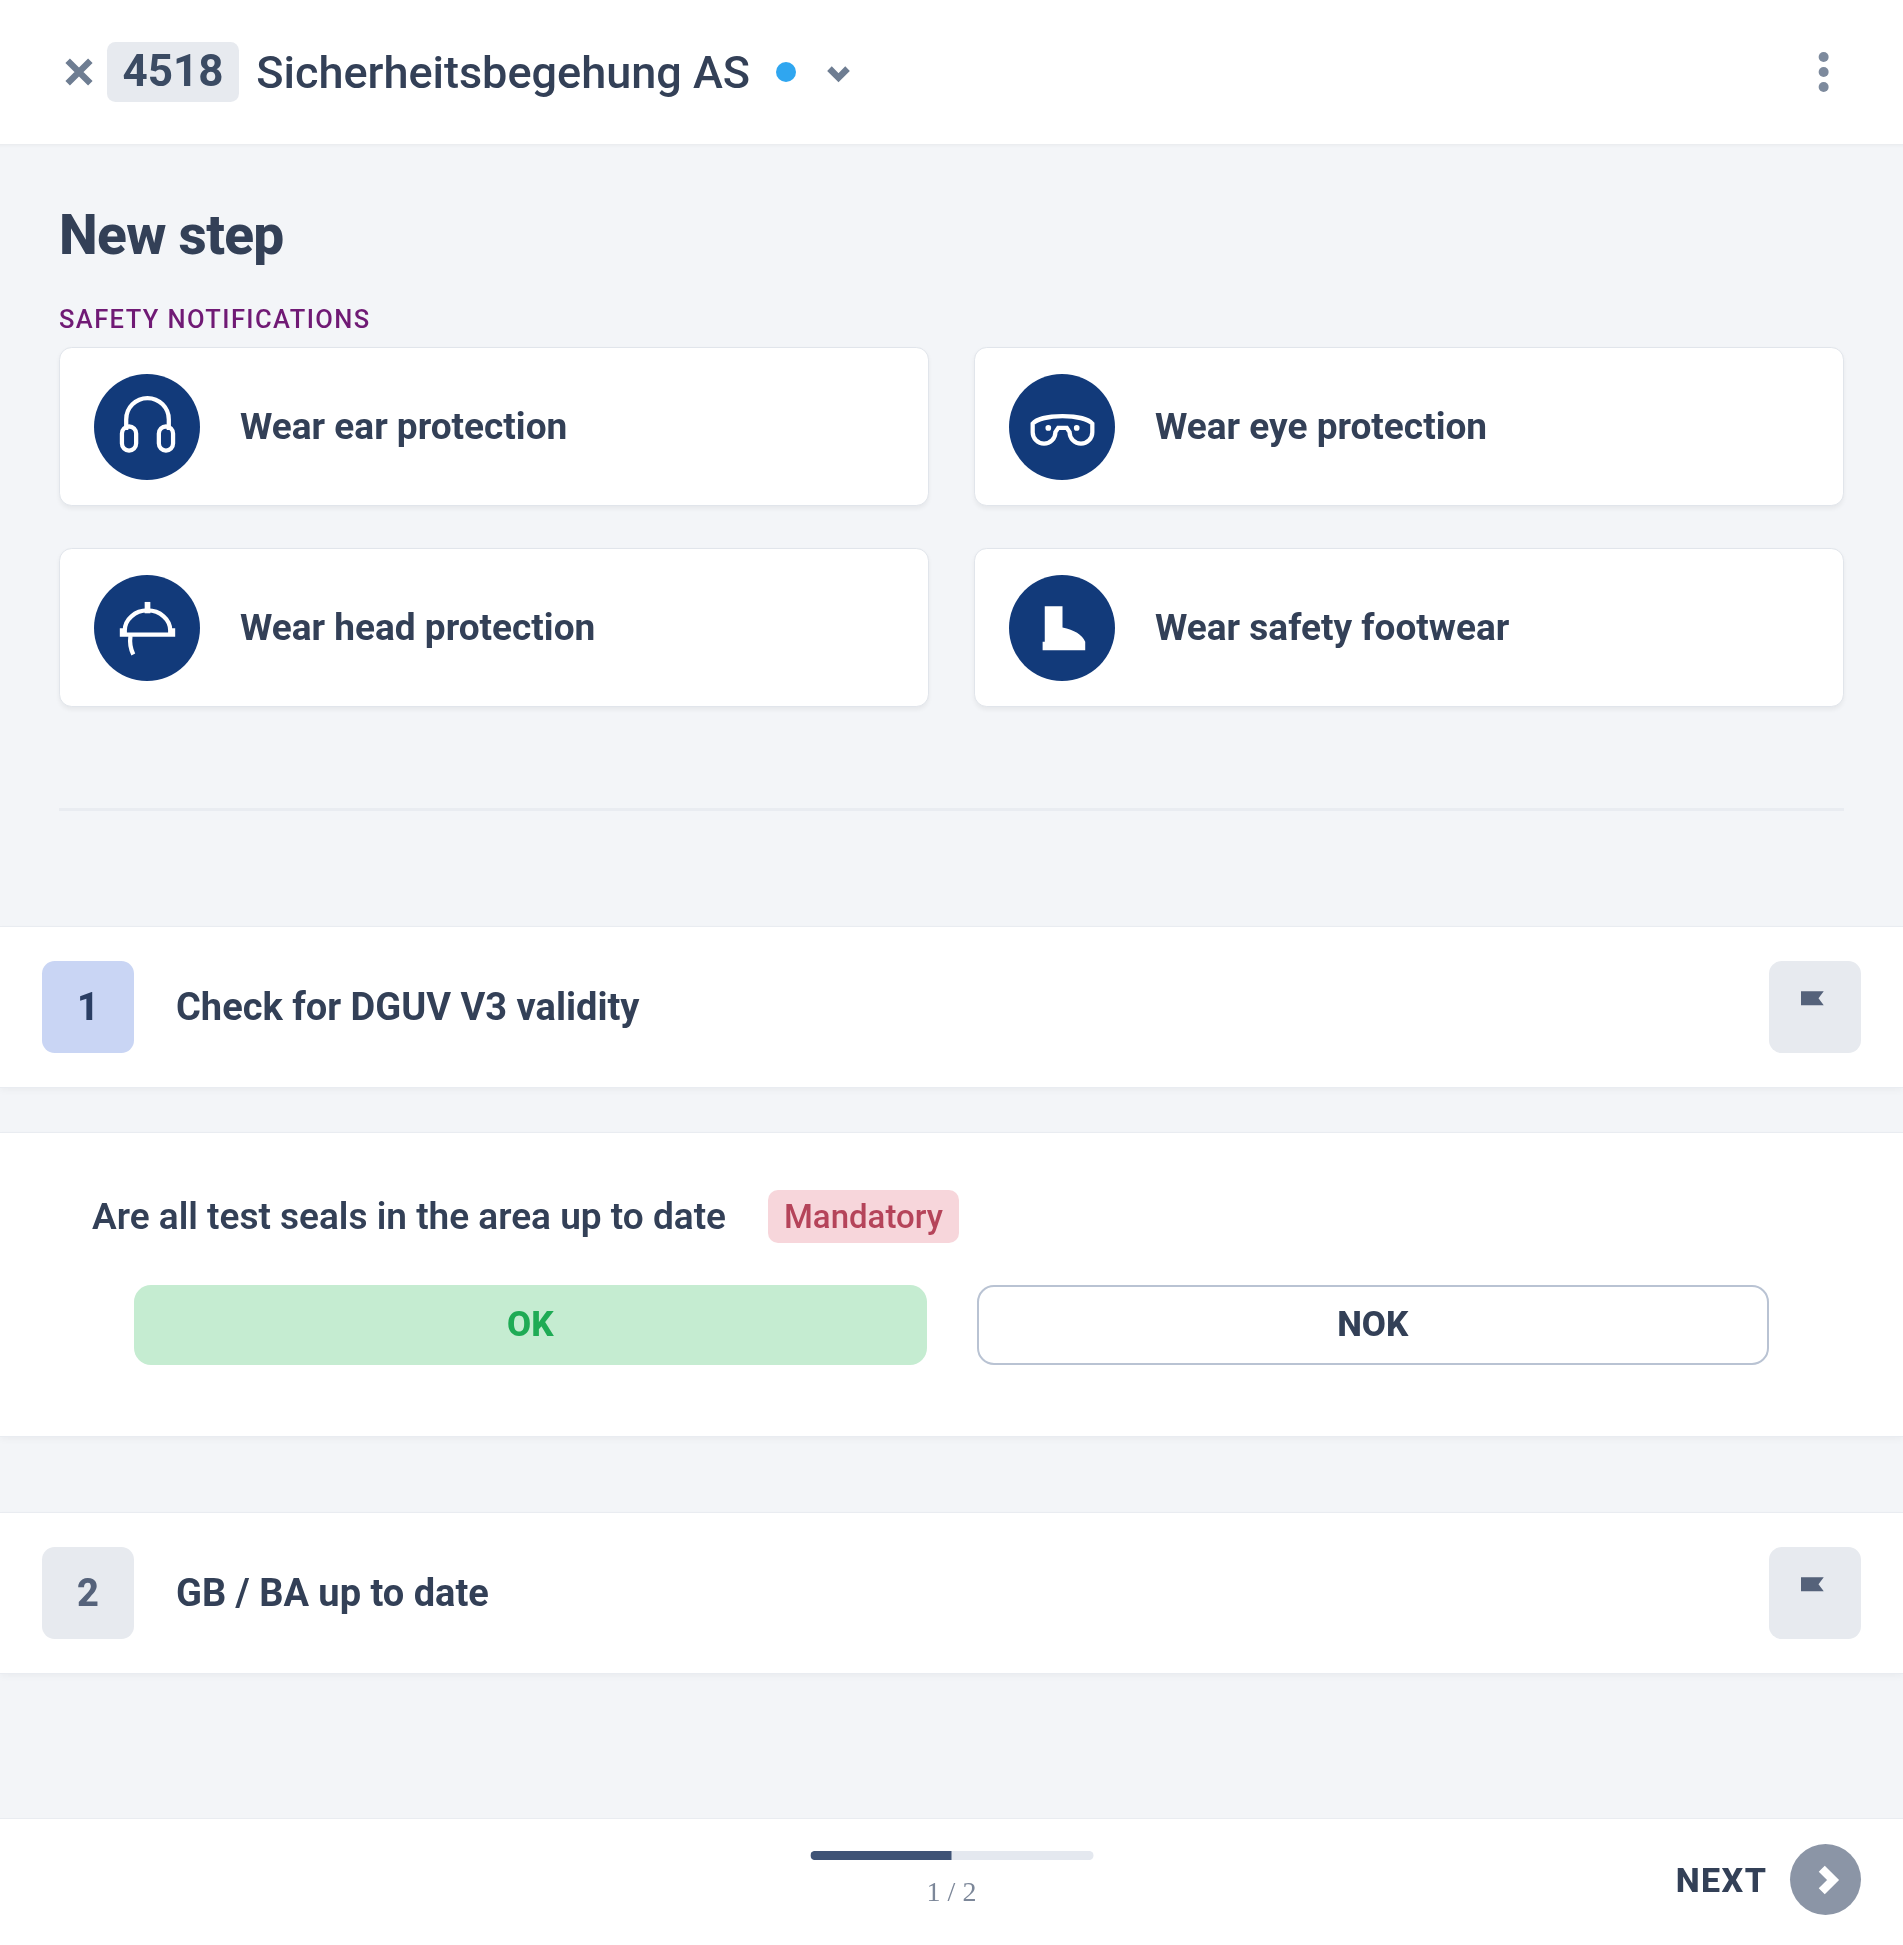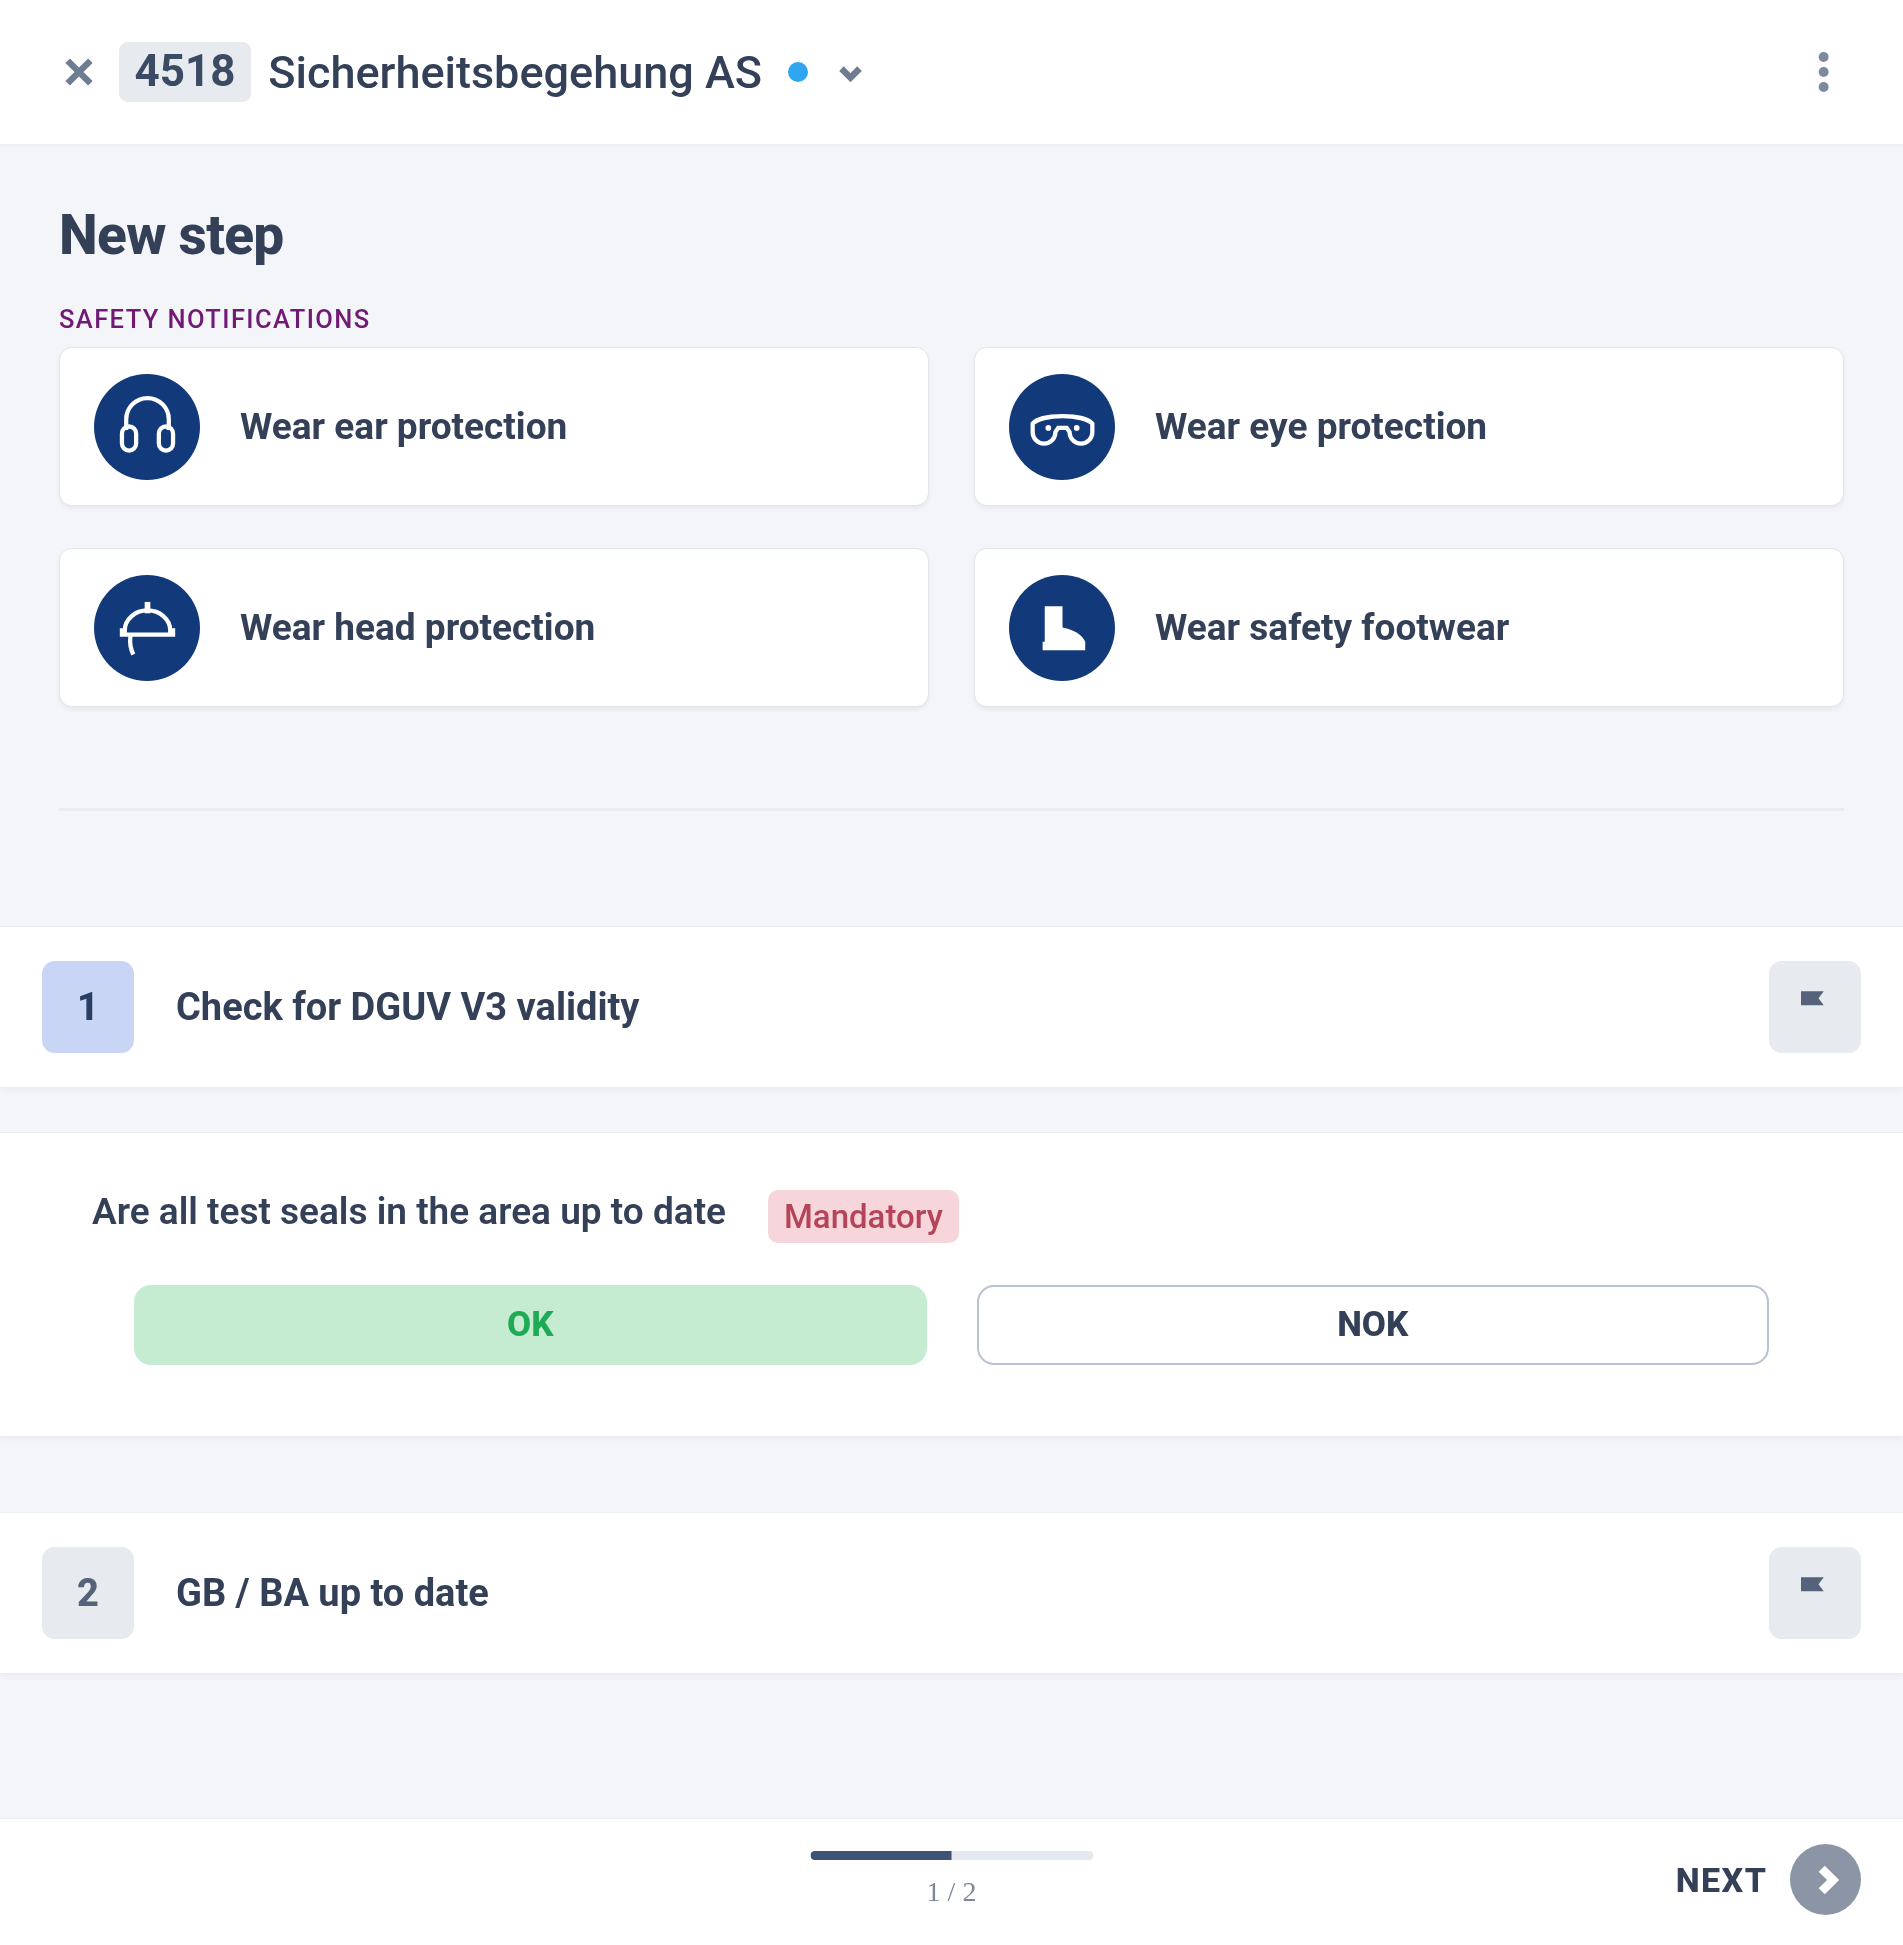--- a/index.html
+++ b/index.html
@@ -15,21 +15,21 @@
     height: 1946px;
     display: flex;
     flex-direction: column;
     background: #ffffff;
   }
 
   
   .header {
     display: flex;
     align-items: center;
-    gap: 20px;
+    gap: 8px;
     padding: 42px 59px 42px 59px;
     background: #ffffff;
   }
   .close-btn {
     width: 40px; height: 40px;
     display: flex; align-items: center; justify-content: center;
     color: #6e7d92;
   }
   .close-btn svg { width: 34px; height: 34px; stroke: currentColor; stroke-width: 4.5; fill: none; }
 
@@ -177,21 +177,21 @@
   
   .question-card {
     margin-top: 28px;
     background: #ffffff;
     border-top: 1.4px solid #e9ecf1;
     border-bottom: 1.4px solid #e9ecf1;
     box-shadow: 0 2.8px 7px rgba(0,0,0,0.04);
     padding: 57px 92px 71px 92px;
   }
   .question-line {
-    display: flex; gap: 42px;
+    display: flex; align-items: center; gap: 42px;
   }
   .question-text {
     font-size: 37px;
     font-weight: 600;
     color: #334057;
   }
   .badge-mandatory {
     background: #f7d6db;
     color: #b5445a;
     font-size: 33px;

